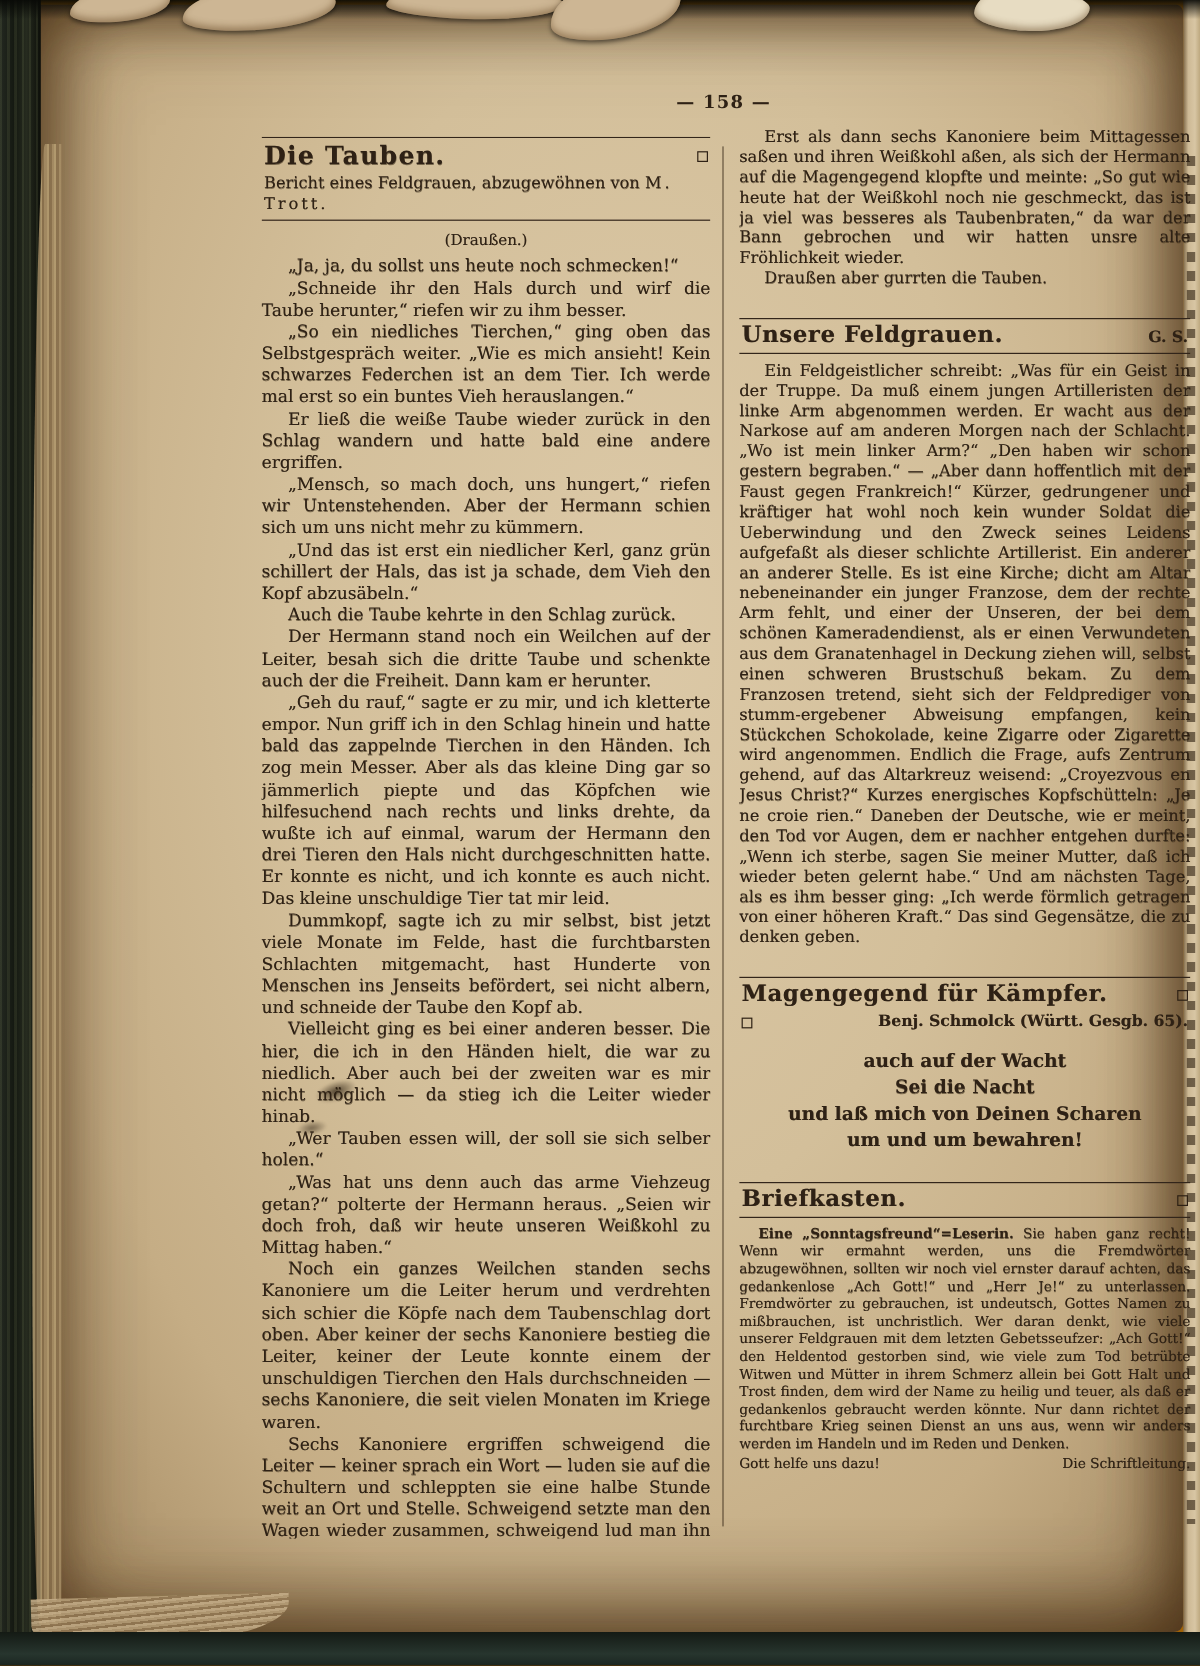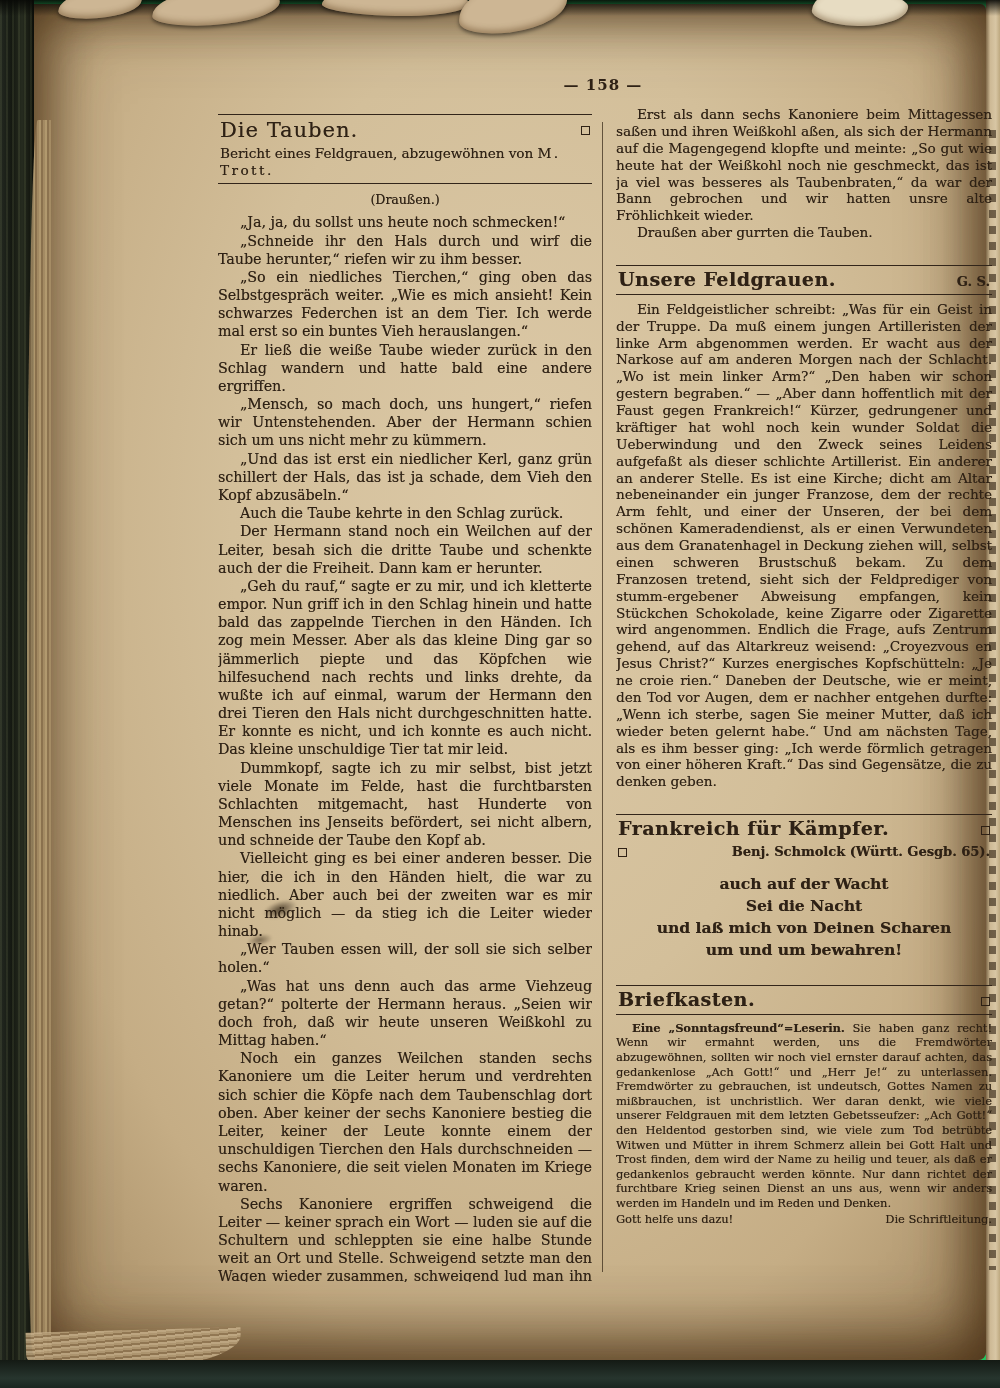--- a/index.html
+++ b/index.html
@@ -1,19 +1,19 @@
 <!DOCTYPE html>
 <html lang="de"><head>
 <meta charset="utf-8">
 <style>
   * { margin:0; padding:0; box-sizing:border-box; }
   html, body { background:#10120d; }
   body { font-family:"DejaVu Serif","Liberation Serif",serif; }
 
-  .scan { position:relative; width:1000px; height:1388px; overflow:hidden; background:#22c55e; }
+  .scan { position:relative; width:1000px; height:1388px; overflow:hidden; background:#a16207; }
 
   
   .spine { position:absolute; left:0; top:0; bottom:0; width:34px;
     background:linear-gradient(90deg,#232820 0%,#141811 35%,#262b1f 65%,#0c0e09 100%); }
   .spine::after { content:""; position:absolute; inset:0;
     background:repeating-linear-gradient(90deg, rgba(140,150,100,.14) 0 2px, transparent 2px 6px); }
 
   
   .page { position:absolute; left:30px; top:4px; right:14px; bottom:28px;
     border-radius:3px 6px 8px 4px;
@@ -70,21 +70,21 @@
   .col-right { left:616px; top:106px; width:376px; height:1180px; font-size:13.5px; line-height:1.25; }
   .col-rule  { position:absolute; left:602px; top:122px; height:1150px; width:1px;
     background:rgba(50,35,20,.7); }
 
   .para { text-align:justify; text-indent:1.55em; hyphens:auto; overflow-wrap:break-word; }
 
   .rule { border-top:1.7px solid #32251a; }
   .sq { width:9px; height:9px; border:1.7px solid #2e2115; display:inline-block; flex:0 0 auto; }
 
   .title-row { display:flex; justify-content:space-between; align-items:center; padding:2px 2px 0; }
-  .big-title { font-size:21px; font-weight:normal; letter-spacing:1px; }
+  .big-title { font-size:21px; font-weight:bold; letter-spacing:1px; }
   .byline { font-size:13.5px; padding:1px 2px 4px; }
   .sperr { letter-spacing:2.5px; }
   .schluss { text-align:center; font-size:12.5px; margin:8px 0 5px; }
 
   .sect-head { margin-top:24px; margin-bottom:6px; }
   .sect-row { display:flex; justify-content:space-between; align-items:baseline; padding:2px 2px; }
   .sect-title { font-size:19px; font-weight:bold; letter-spacing:.5px; }
   .sect-author { font-size:13px; font-weight:bold; }
   .nacht-byline { display:flex; justify-content:space-between; align-items:center;
     font-size:13px; font-weight:bold; padding:1px 2px 3px; }
@@ -156,21 +156,21 @@
         <span class="sect-title">Unsere Feldgrauen.</span>
         <span class="sect-author">G. S.</span>
       </div>
       <div class="rule"></div>
     </div>
     <p class="para">Ein Feldgeistlicher schreibt: „Was für ein Geist in der Truppe. Da muß einem jungen Artilleristen der linke Arm abgenommen werden. Er wacht aus der Narkose auf am anderen Morgen nach der Schlacht. „Wo ist mein linker Arm?“ „Den haben wir schon gestern begraben.“ — „Aber dann hoffentlich mit der Faust gegen Frankreich!“ Kürzer, gedrungener und kräftiger hat wohl noch kein wunder Soldat die Ueberwindung und den Zweck seines Leidens aufgefaßt als dieser schlichte Artillerist. Ein anderer an anderer Stelle. Es ist eine Kirche; dicht am Altar nebeneinander ein junger Franzose, dem der rechte Arm fehlt, und einer der Unseren, der bei dem schönen Kameradendienst, als er einen Verwundeten aus dem Granatenhagel in Deckung ziehen will, selbst einen schweren Brustschuß bekam. Zu dem Franzosen tretend, sieht sich der Feldprediger von stumm-ergebener Abweisung empfangen, kein Stückchen Schokolade, keine Zigarre oder Zigarette wird angenommen. Endlich die Frage, aufs Zentrum gehend, auf das Altarkreuz weisend: „Croyezvous en Jesus Christ?“ Kurzes energisches Kopfschütteln: „Je ne croie rien.“ Daneben der Deutsche, wie er meint, den Tod vor Augen, dem er nachher entgehen durfte: „Wenn ich sterbe, sagen Sie meiner Mutter, daß ich wieder beten gelernt habe.“ Und am nächsten Tage, als es ihm besser ging: „Ich werde förmlich getragen von einer höheren Kraft.“ Das sind Gegensätze, die zu denken geben.</p>
 
     <div class="sect-head">
       <div class="rule"></div>
       <div class="sect-row">
-        <span class="sect-title">Frankreich für Kämpfer.</span>
+        <span class="sect-title">Magengegend für Kämpfer.</span>
         <span class="sq"></span>
       </div>
       <div class="nacht-byline">
         <span class="sq"></span>
         <span>Benj. Schmolck (Württ. Gesgb. 65).</span>
       </div>
     </div>
     <div class="verse">
       <div>auch auf der Wacht</div>
       <div>Sei die Nacht</div>

